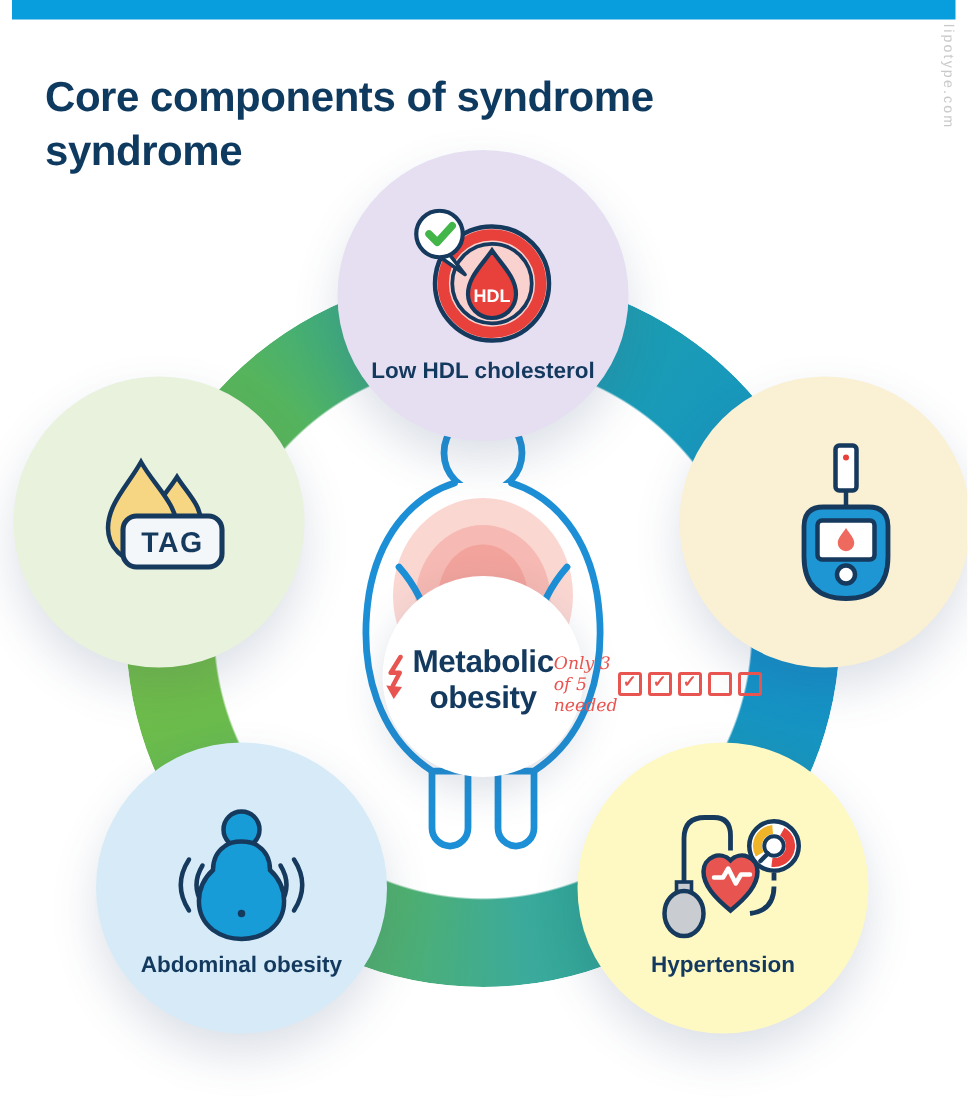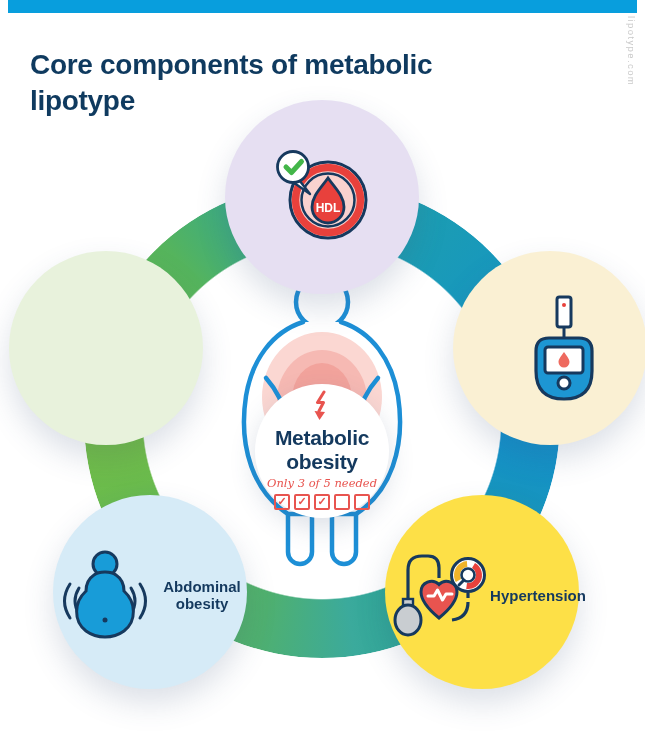--- a/index.html
+++ b/index.html
@@ -16,52 +16,52 @@
   
   .ring{position:absolute;left:84px;top:182px;width:476px;height:476px;border-radius:50%;
     background:conic-gradient(from 0deg,
       #2AA2A2 0deg,#1B9CB4 30deg,#118FD0 90deg,#1E9BAB 135deg,#2FA697 160deg,
       #3BAA9C 172deg,#4FB070 196deg,#5BB55B 225deg,#76C043 270deg,#55B45D 318deg,
       #2FA796 346deg,#2AA2A2 360deg);
     -webkit-mask:radial-gradient(closest-side,transparent 75%,#000 75.6%);
     mask:radial-gradient(closest-side,transparent 75%,#000 75.6%);}
 
   .comp-circle{position:absolute;width:194px;height:194px;border-radius:50%;
-    display:flex;flex-direction:row;align-items:center;justify-content:center;
+    display:flex;flex-direction:column;align-items:center;justify-content:center;
     box-shadow:0 14px 30px rgba(60,85,120,0.18);}
   .comp-circle .icon{display:flex;align-items:center;justify-content:center;}
   .comp-label{margin-top:6px;font-size:15px;font-weight:bold;color:#14395E;text-align:center;}
 
   .c-lowhdl{left:225px;top:100px;background:#E6DFF2;}
   .c-hyperglycaemia{left:453px;top:251px;background:#FAF0D3;}
   .c-hypertrig{left:9px;top:251px;background:#E8F2DC;}
-  .c-abdominal{left:53px;top:495px;background:#D6EBF7;}
-  .c-hypertension{left:385px;top:495px;background:#fde047;}
+  .c-abdominal{left:64px;top:495px;background:#D6EBF7;}
+  .c-hypertension{left:385px;top:495px;background:#fef9c3;}
 
   .body-figure{position:absolute;left:200px;top:262px;width:244px;height:318px;}
 
   .center-circle{position:absolute;left:255px;top:384px;width:134px;height:134px;border-radius:50%;
     background:#ffffff;box-shadow:0 10px 26px rgba(60,85,120,0.18);
-    display:flex;flex-direction:column;align-items:center;justify-content:flex-start;padding-top:6px;box-sizing:border-box;}
+    display:flex;flex-direction:row;align-items:center;justify-content:flex-start;padding-top:6px;box-sizing:border-box;}
   .center-title{font-size:21px;font-weight:bold;color:#14395E;line-height:1.12;text-align:center;letter-spacing:-0.3px;}
   .center-note{margin-top:3px;font-size:11.5px;font-style:italic;color:#E8544F;font-family:"DejaVu Serif",serif;}
   .cbx-row{margin-top:4px;display:flex;gap:4px;}
   .cbx{width:12px;height:12px;border:2px solid #E8544F;border-radius:2px;
     font-size:11px;line-height:11px;font-weight:bold;color:#E8544F;text-align:center;}
 
   svg text{font-family:"Liberation Sans",sans-serif;}
 </style>
 </head>
 <body>
 
 <div class="canvas">
 
   <div class="topbar"></div>
 
-  <h1 class="page-title">Core components of metabolic lipotype</h1>
+  <h1 class="page-title">Core components of syndrome syndrome</h1>
 
   <div class="watermark">lipotype.com</div>
 
   <div class="ring"></div>
 
   <svg class="body-figure" viewBox="0 0 244 318">
 
     <path d="M88 238 L88 290 a12 12 0 0 0 24 0 L112 238" fill="#ffffff" stroke="#1D8FD6" stroke-width="4.5" stroke-linecap="round"></path>
     <path d="M132 238 L132 290 a12 12 0 0 0 24 0 L156 238" fill="#ffffff" stroke="#1D8FD6" stroke-width="4.5" stroke-linecap="round"></path>
 
@@ -83,37 +83,46 @@
         <circle cx="56" cy="50" r="38" fill="#F9D2CF" stroke="#16395E" stroke-width="3"></circle>
         <circle cx="56" cy="50" r="32.5" fill="none" stroke="#E8413C" stroke-width="7.5"></circle>
         <circle cx="56" cy="50" r="26.5" fill="none" stroke="#16395E" stroke-width="2.5"></circle>
         <path d="M56 28 C49 38 40 46 40 57 a16 16 0 0 0 32 0 C72 46 63 38 56 28 Z" fill="#E8413C" stroke="#16395E" stroke-width="2.8"></path>
         <text x="56" y="62" text-anchor="middle" font-size="12" font-weight="bold" fill="#ffffff">HDL</text>
         <path d="M24 26 L38 44 L18 30 Z" fill="#ffffff" stroke="#16395E" stroke-width="2.4" stroke-linejoin="round"></path>
         <circle cx="21" cy="17" r="15.5" fill="#ffffff" stroke="#16395E" stroke-width="2.8"></circle>
         <path d="M14 17 l5.5 5.5 l10 -11" stroke="#43B649" stroke-width="5" fill="none" stroke-linecap="round" stroke-linejoin="round"></path>
       </svg>
     </span>
+    <div class="comp-label">Low HDL cholesterol</div>
   </div>
 
   <div class="comp-circle c-hyperglycaemia">
     <span class="icon">
       <svg width="96" height="106" viewBox="0 0 96 106">
         <rect x="55" y="2" width="14" height="30" rx="2.5" fill="#ffffff" stroke="#16395E" stroke-width="3"></rect>
         <circle cx="62" cy="10" r="2" fill="#E8413C"></circle>
         <line x1="62" y1="32" x2="62" y2="44" stroke="#16395E" stroke-width="3"></line>
         <path d="M34 56 q0 -13 13 -13 h30 q13 0 13 13 v20 q0 28 -28 28 q-28 0 -28 -28 z" fill="#1D96D3" stroke="#16395E" stroke-width="3.2"></path>
         <rect x="43" y="52" width="38" height="26" rx="3" fill="#ffffff" stroke="#16395E" stroke-width="3"></rect>
         <path d="M62 57 c-3 4.5 -5.5 7 -5.5 10 a5.5 5.5 0 0 0 11 0 c0 -3 -2.5 -5.5 -5.5 -10 z" fill="#EE6A5F"></path>
         <circle cx="62" cy="88" r="6" fill="#ffffff" stroke="#16395E" stroke-width="3"></circle>
       </svg>
     </span>
   </div>
 
   <div class="comp-circle c-hypertrig">
+    <span class="icon">
+      <svg width="108" height="88" viewBox="0 0 108 88">
+        <path d="M66 14 C59 25 50 33 50 44 a16 16 0 0 0 32 0 C82 33 73 25 66 14 Z" fill="#F7D683" stroke="#16395E" stroke-width="3"></path>
+        <path d="M42 4 C33 20 20 32 20 48 a23 23 0 0 0 46 0 C66 32 51 20 42 4 Z" fill="#F7D683" stroke="#16395E" stroke-width="3"></path>
+        <rect x="30" y="40" width="66" height="34" rx="9" fill="#F4F7FA" stroke="#16395E" stroke-width="3.4"></rect>
+        <text x="63" y="64" text-anchor="middle" font-size="19" font-weight="bold" fill="#16395E" letter-spacing="1">TAG</text>
+      </svg>
+    </span>
   </div>
 
   <div class="comp-circle c-abdominal">
     <span class="icon">
       <svg width="104" height="96" viewBox="0 0 104 96">
         <path d="M26 44 q-8 13 0 26" fill="none" stroke="#16395E" stroke-width="3" stroke-linecap="round"></path>
         <path d="M17 40 q-11 17 0 34" fill="none" stroke="#16395E" stroke-width="3" stroke-linecap="round"></path>
         <path d="M78 44 q8 13 0 26" fill="none" stroke="#16395E" stroke-width="3" stroke-linecap="round"></path>
         <path d="M87 40 q11 17 0 34" fill="none" stroke="#16395E" stroke-width="3" stroke-linecap="round"></path>
         <circle cx="52" cy="20" r="12" fill="#189CD8" stroke="#16395E" stroke-width="3"></circle>

